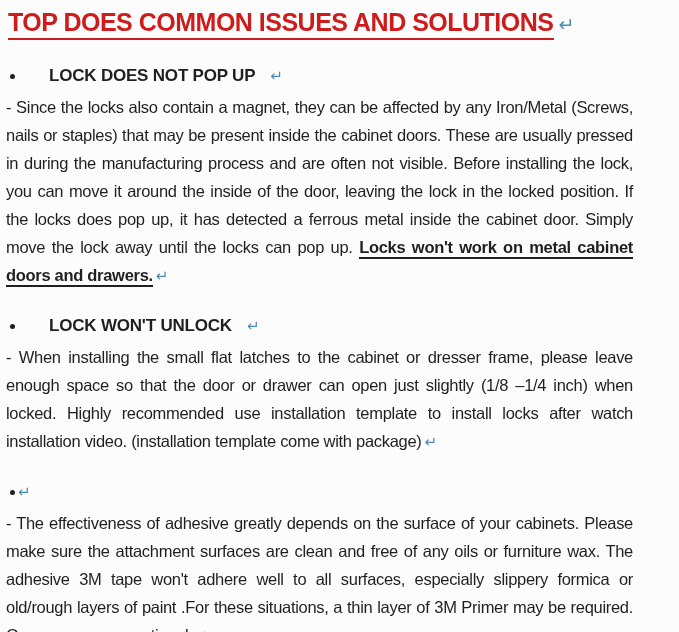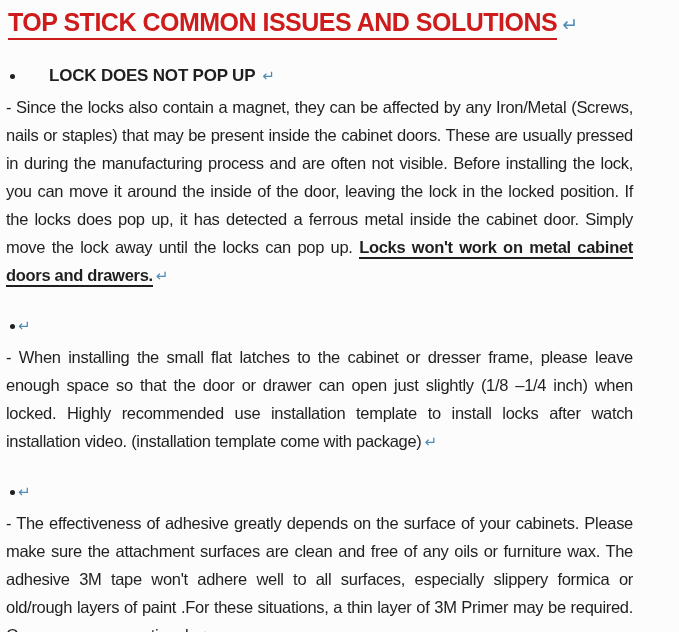--- a/index.html
+++ b/index.html
@@ -53,21 +53,21 @@
   }
   .bullet {
     width: 5px;
     height: 5px;
     border-radius: 50%;
     background: #1f1f1f;
     margin-left: 4px;
     flex: 0 0 auto;
   }
   .issue-heading {
-    margin: 0 4px 0 34px;
+    margin: 0 12px 0 34px;
     font-size: 17px;
     font-weight: bold;
     letter-spacing: -0.2px;
     line-height: 24px;
     display: inline;
   }
   .issue-body {
     margin: 5px 0 0 0;
     font-size: 16.5px;
     line-height: 28px;
@@ -78,34 +78,35 @@
     font-weight: bold;
     border-bottom: 2px solid #1f1f1f;
     padding-bottom: 1px;
   }
 </style>
 </head>
 <body>
 
 <div class="page">
 
-  <h1 class="doc-title"><span class="title-text">TOP STICK COMMON ISSUES AND SOLUTIONS</span><span class="pmark title-pmark">↵</span></h1>
+  <h1 class="doc-title"><span class="title-text">TOP DOES COMMON ISSUES AND SOLUTIONS</span><span class="pmark title-pmark">↵</span></h1>
 
   <section class="issue">
     <div class="heading-row">
       <span class="bullet"></span>
       <h2 class="issue-heading">LOCK DOES NOT POP UP</h2>
       <span class="pmark">↵</span>
     </div>
     <p class="issue-body"><span>- Since the locks also contain a magnet, they can be affected by any Iron/Metal (Screws, nails or staples) that may be present inside the cabinet doors. These are usually pressed in during the manufacturing process and are often not visible. Before installing the lock, you can move it around the inside of the door, leaving the lock in the locked position. If the locks does pop up, it has detected a ferrous metal inside the cabinet door. Simply move the lock away until the locks can pop up.  </span> <span class="bold-underline">Locks won't work on metal cabinet doors and drawers.</span><span class="pmark">↵</span></p>
   </section>
 
   <section class="issue">
     <div class="heading-row">
       <span class="bullet"></span>
+      <h2 class="issue-heading">LOCK WON'T UNLOCK</h2>
       <span class="pmark">↵</span>
     </div>
     <p class="issue-body"><span>- When installing the small flat latches to the cabinet or dresser frame, please leave enough space so that the door or drawer can open just slightly (1/8 –1/4 inch) when locked. Highly recommended use installation template to install locks after watch installation video. (installation template come with package)</span><span class="pmark">↵</span></p>
   </section>
 
   <section class="issue">
     <div class="heading-row">
       <span class="bullet"></span>
       <span class="pmark">↵</span>
     </div>

